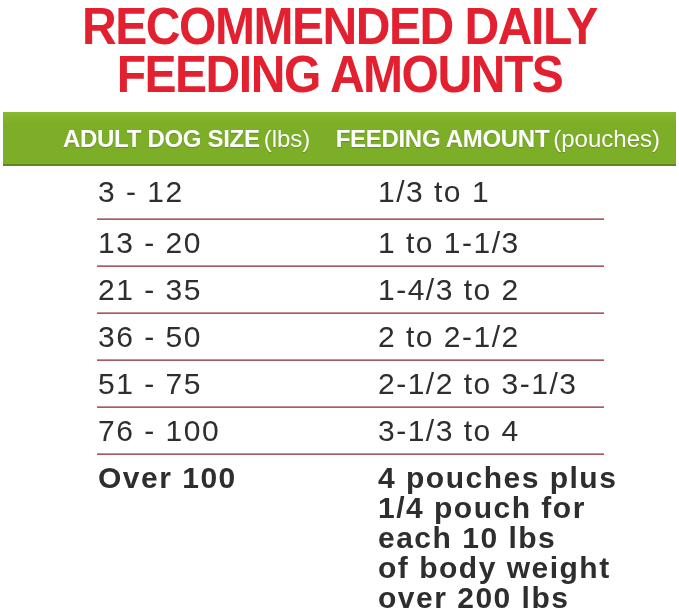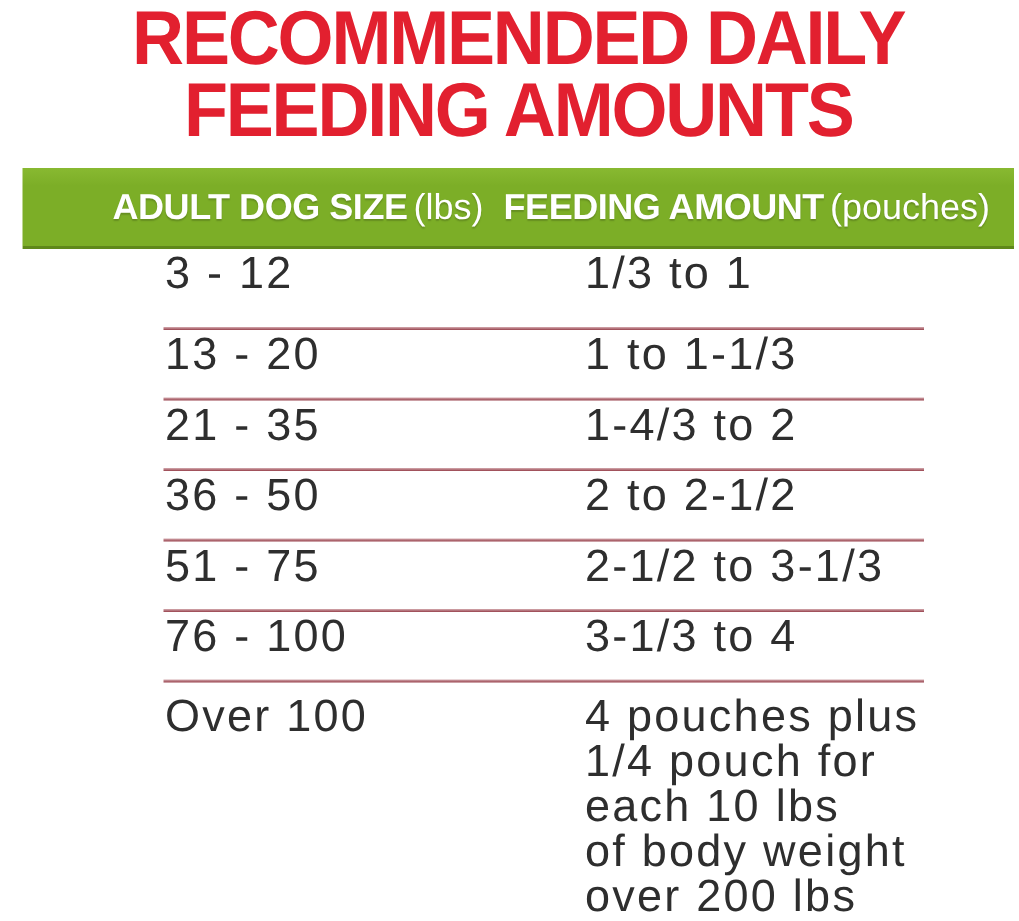--- a/index.html
+++ b/index.html
@@ -4,21 +4,20 @@
 <style>
   * { margin: 0; padding: 0; box-sizing: border-box; }
   html, body { background: #ffffff; }
   .page {
     position: relative;
     width: 679px;
     height: 614px;
     background: #ffffff;
     overflow: hidden;
     font-family: "Liberation Sans", sans-serif;
-    padding-left: 12px;
   }
   .title {
     padding-top: 2px;
     text-align: center;
     color: var(--title-red, #E2202F);
     font-weight: bold;
     font-size: 49px;
     line-height: 48px;
     letter-spacing: -1.5px;
   }
@@ -36,30 +35,32 @@
     white-space: nowrap;
   }
   .hcell { font-size: 24px; text-shadow: 0 1px 1px rgba(0,0,0,0.18); }
   .hcell1 { margin-left: 60px; }
   .hcell2 { margin-left: auto; margin-right: 16px; }
   .hbold { font-weight: bold; letter-spacing: -0.3px; }
   .hlight { font-weight: normal; margin-left: 4px; margin-top: 20px; }
   .table { color: var(--text-dark, #2E2E2E); }
   .row {
     display: flex;
+    align-items: center;
     height: 45px;
     font-size: 30px;
     letter-spacing: 1.5px;
   }
   .row.first { height: 52px; }
   .row.last {
     height: auto;
     align-items: flex-start;
     padding-top: 8px;
     line-height: 30px;
+    font-weight: bold;
   }
   .cell.size {
     flex: 0 0 378px;
     padding-left: 98px;
   }
   .cell.amount { white-space: pre-line; }
   .separator {
     height: 2px;
     width: 507px;
     margin-left: 97px;

